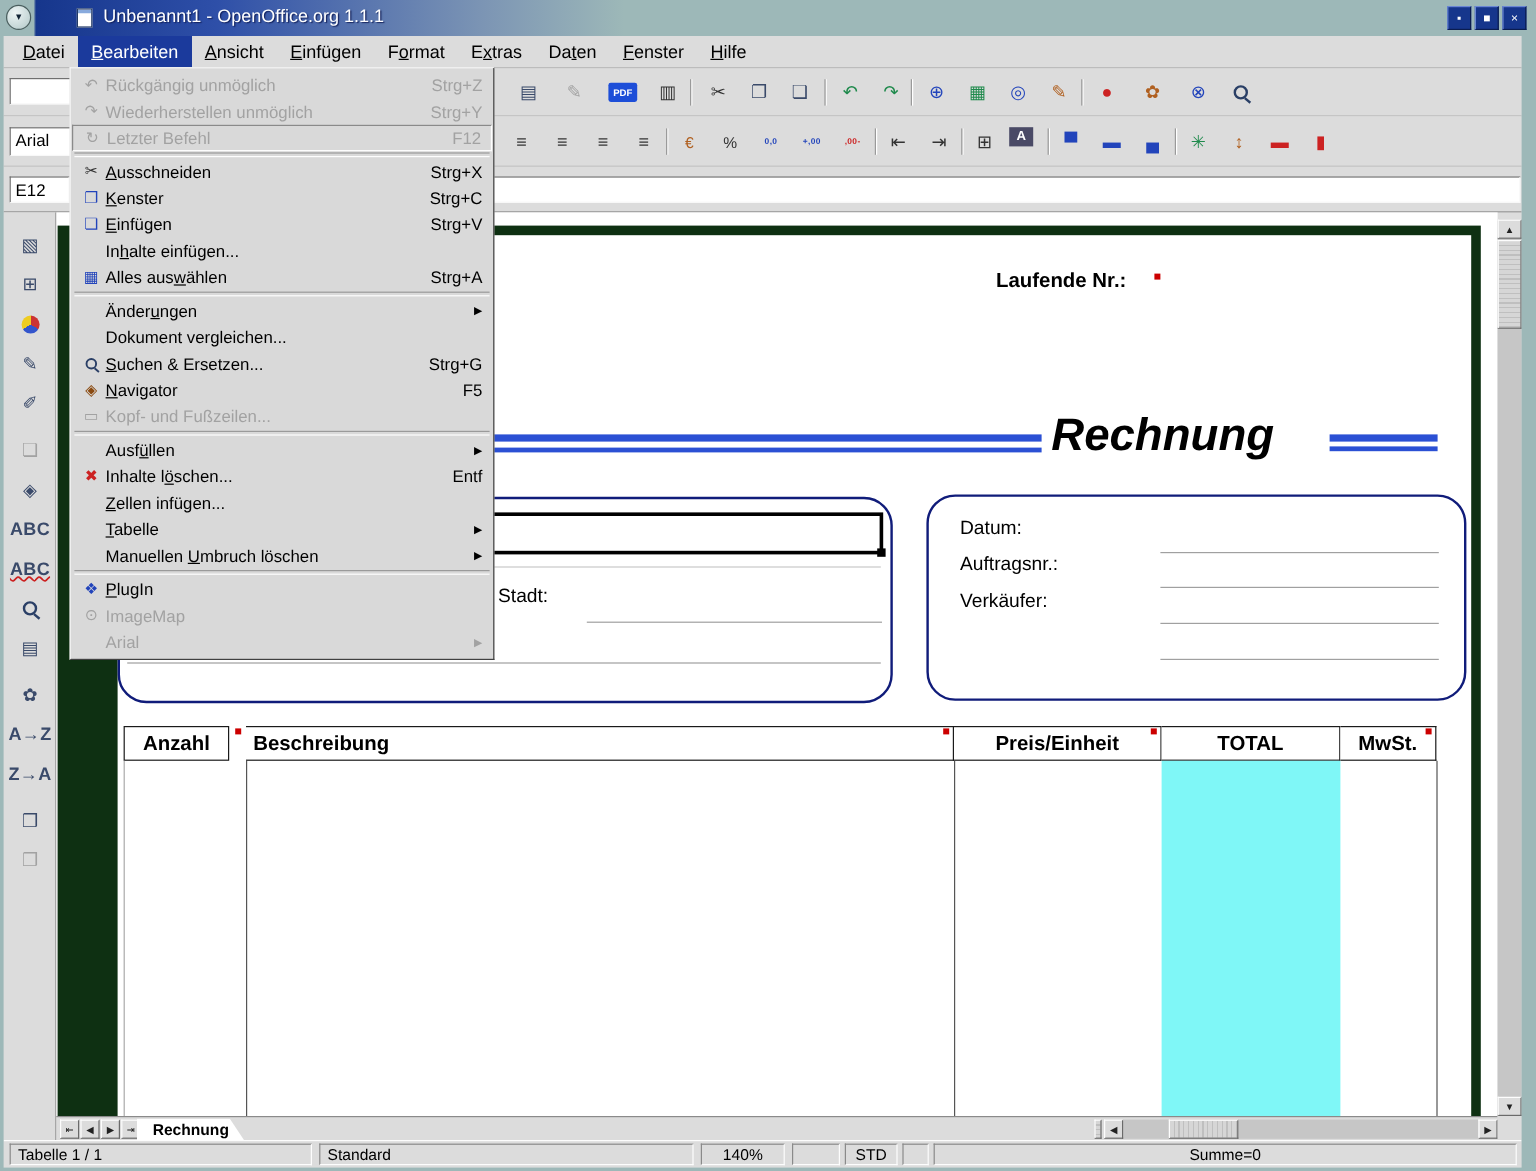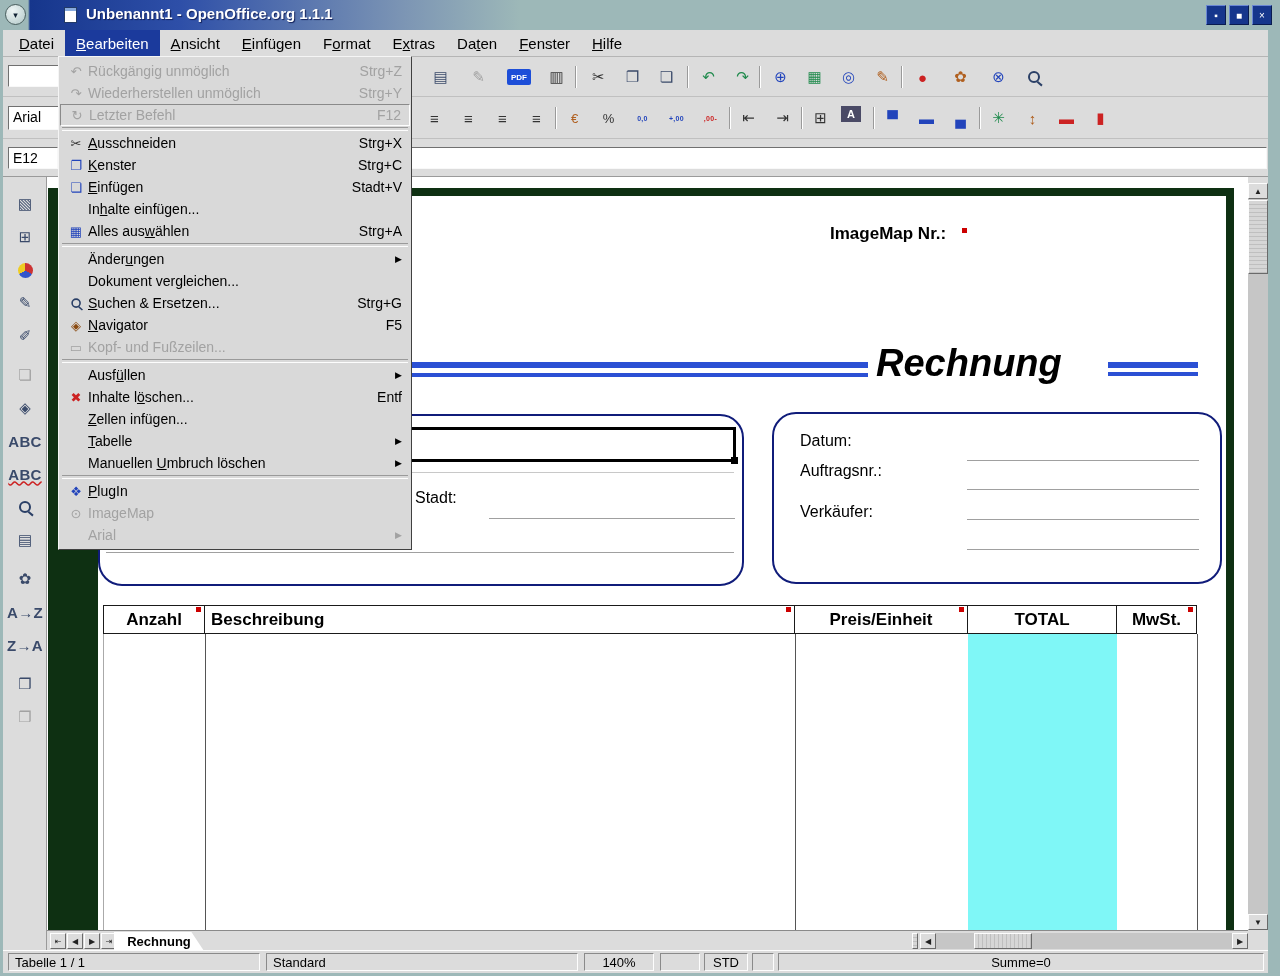--- a/index.html
+++ b/index.html
@@ -8,21 +8,21 @@
      font-family:"Liberation Sans","DejaVu Sans",sans-serif;color:#000}
 .a{position:absolute}
 
 .titlebar{position:absolute;left:0;top:0;width:1280px;height:30px;
   background:linear-gradient(90deg,#9db8b8 0,#9db8b8 28px,#16368c 30px,#2e4fa8 180px,#7b94b4 400px,#9db8b8 520px,#9db8b8 100%)}
 .roundbtn{position:absolute;left:5px;top:4px;width:21px;height:21px;border-radius:50%;
   background:radial-gradient(circle at 35% 30%,#eef5f5,#b2c8c8);border:1px solid #4a5e5e;
   display:flex;align-items:center;justify-content:center;font-size:9px;color:#123}
 .appico{position:absolute;left:64px;top:7px;width:13px;height:16px;background:#fff;border:1px solid #223a66;
   box-shadow:inset 0 3px 0 #88aadd}
-.wtitle{position:absolute;left:86px;top:5px;color:#fff;font-size:15px;font-weight:bold;text-shadow:1px 1px 1px #12205a;white-space:nowrap}
+.wtitle{position:absolute;left:86px;top:5px;color:#fff;font-size:15px;font-weight:normal;text-shadow:1px 1px 1px #12205a;white-space:nowrap}
 .tbtn{position:absolute;top:5px;width:20px;height:20px;background:#16368c;color:#fff;
   border:1px solid;border-color:#6a86d4 #0a1c50 #0a1c50 #6a86d4;
   display:flex;align-items:center;justify-content:center;font-size:10px}
 .frame{position:absolute;background:#9db8b8}
 
 .menubar{position:absolute;left:3px;top:30px;right:12px;height:27px;display:flex;align-items:stretch;
   padding-left:5px;background:#dcdcdc;border-bottom:1px solid #b5b5b5}
 .mbitem{position:relative;padding:5px 11px 0 11px;font-size:15px;white-space:nowrap}
 .mbitem.active{background:#1b3a9c;color:#fff}
 .accel{text-decoration:underline}
@@ -208,48 +208,48 @@
     <div class="lbtn tiny bluec" style="top:421px">A→Z</div>
     <div class="lbtn tiny bluec" style="top:454px">Z→A</div>
     <div class="lbtn bluec" style="top:493px">❒</div>
     <div class="lbtn disabled" style="top:526px">❒</div>
   </div>
 
   <div class="ws">
     <div class="gframe" style="left:1px;top:11px;width:1186px;height:742px"></div>
     <div class="wcontent" style="left:51px;top:19px;width:1128px;height:734px"></div>
 
-    <div class="docb bold" style="left:783px;top:47px;font-size:17px">ImageMap Nr.:</div>
+    <div class="docb bold" style="left:783px;top:47px;font-size:17px">Laufende Nr.:</div>
     <div class="note" style="left:915px;top:51px"></div>
 
     <div class="rule" style="left:51px;top:185px;width:770px;height:6px"></div>
     <div class="rule" style="left:185px;top:196px;width:636px;height:4px"></div>
     <div class="rule" style="left:1061px;top:185px;width:90px;height:6px"></div>
     <div class="rule" style="left:1061px;top:195px;width:90px;height:4px"></div>
     <div class="invtitle" style="left:829px;top:165px">Rechnung</div>
 
     <div class="rbox" style="left:51px;top:237px;width:646px;height:172px"></div>
     <div class="selrect" style="left:57px;top:250px;width:632px;height:35px">
       <span class="handle"></span>
     </div>
     <div class="fline" style="left:59px;top:295px;width:628px;background:#c8c8c8"></div>
     <div class="docb" style="left:368px;top:312px">Stadt:</div>
     <div class="fline" style="left:442px;top:341px;width:246px"></div>
     <div class="fline" style="left:59px;top:375px;width:628px"></div>
 
     <div class="rbox" style="left:725px;top:235px;width:450px;height:172px"></div>
     <div class="docb" style="left:753px;top:255px">Datum:</div>
     <div class="docb" style="left:753px;top:285px">Auftragsnr.:</div>
-    <div class="docb" style="left:753px;top:326px">Verkäufer:</div>
+    <div class="docb" style="left:753px;top:316px">Verkäufer:</div>
     <div class="fline" style="left:920px;top:283px;width:232px"></div>
     <div class="fline" style="left:920px;top:312px;width:232px"></div>
     <div class="fline" style="left:920px;top:342px;width:232px"></div>
     <div class="fline" style="left:920px;top:372px;width:232px"></div>
 
-    <div class="th first" style="left:56px;top:428px;width:102px">Anzahl</div>
+    <div class="th first" style="left:56px;top:428px;width:88px">Anzahl</div>
     <div class="th left" style="left:158px;top:428px;width:590px">Beschreibung</div>
     <div class="th" style="left:748px;top:428px;width:173px">Preis/Einheit</div>
     <div class="th" style="left:921px;top:428px;width:149px">TOTAL</div>
     <div class="th" style="left:1070px;top:428px;width:80px">MwSt.</div>
     <div class="note" style="left:149px;top:430px"></div>
     <div class="note" style="left:739px;top:430px"></div>
     <div class="note" style="left:912px;top:430px"></div>
     <div class="note" style="left:1141px;top:430px"></div>
 
     <div class="cyan" style="left:921px;top:457px;width:149px;height:296px"></div>
@@ -316,21 +316,21 @@
       <span class="msc">Strg+X</span>
     </div>
     <div class="mrow">
       <span class="mico bluec">❐</span>
       <span class="mlab"><span></span><span class="accel">K</span><span>enster</span></span>
       <span class="msc">Strg+C</span>
     </div>
     <div class="mrow">
       <span class="mico bluec">❏</span>
       <span class="mlab"><span></span><span class="accel">E</span><span>infügen</span></span>
-      <span class="msc">Stadt+V</span>
+      <span class="msc">Strg+V</span>
     </div>
     <div class="mrow">
       <span class="mico"></span>
       <span class="mlab"><span>In</span><span class="accel">h</span><span>alte einfügen...</span></span>
     </div>
     <div class="mrow">
       <span class="mico bluec">▦</span>
       <span class="mlab"><span>Alles aus</span><span class="accel">w</span><span>ählen</span></span>
       <span class="msc">Strg+A</span>
     </div>

